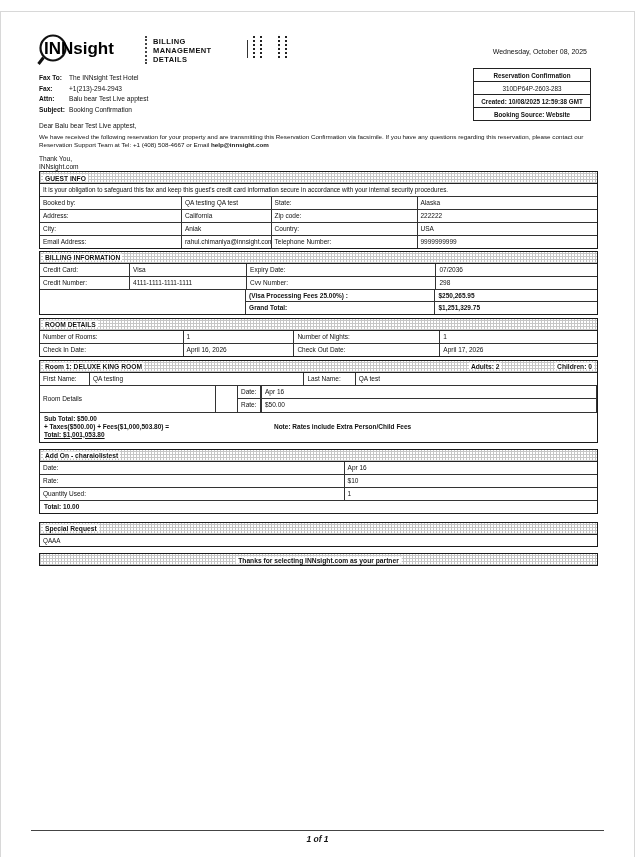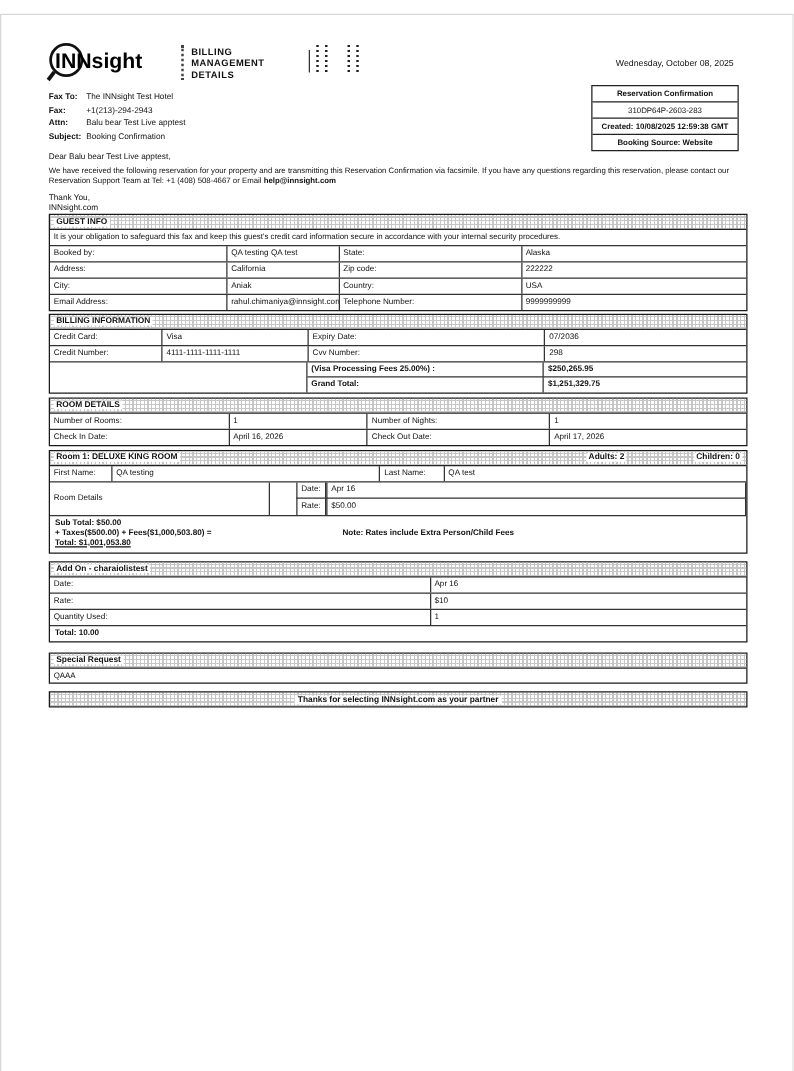--- a/index.html
+++ b/index.html
@@ -259,14 +259,15 @@
       </div>
       <div class="note-row" style="border-bottom:none;">QAAA</div>
     </div>
 
     <div class="sec mt6 thanks-bar hatch">
       <span class="lbl">Thanks for selecting INNsight.com as your partner</span>
     </div>
 
   </div>
 
+  <div class="page-footer">1 of 1</div>
 
 </div>
 
 </body></html>

